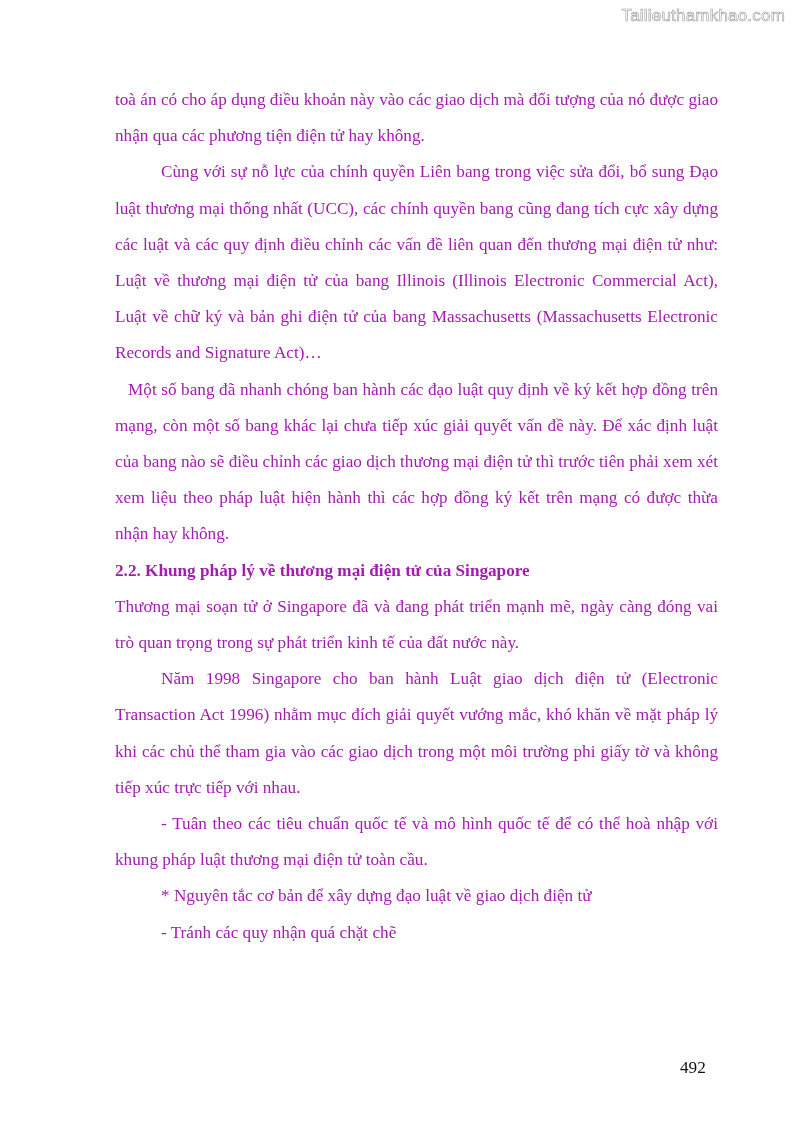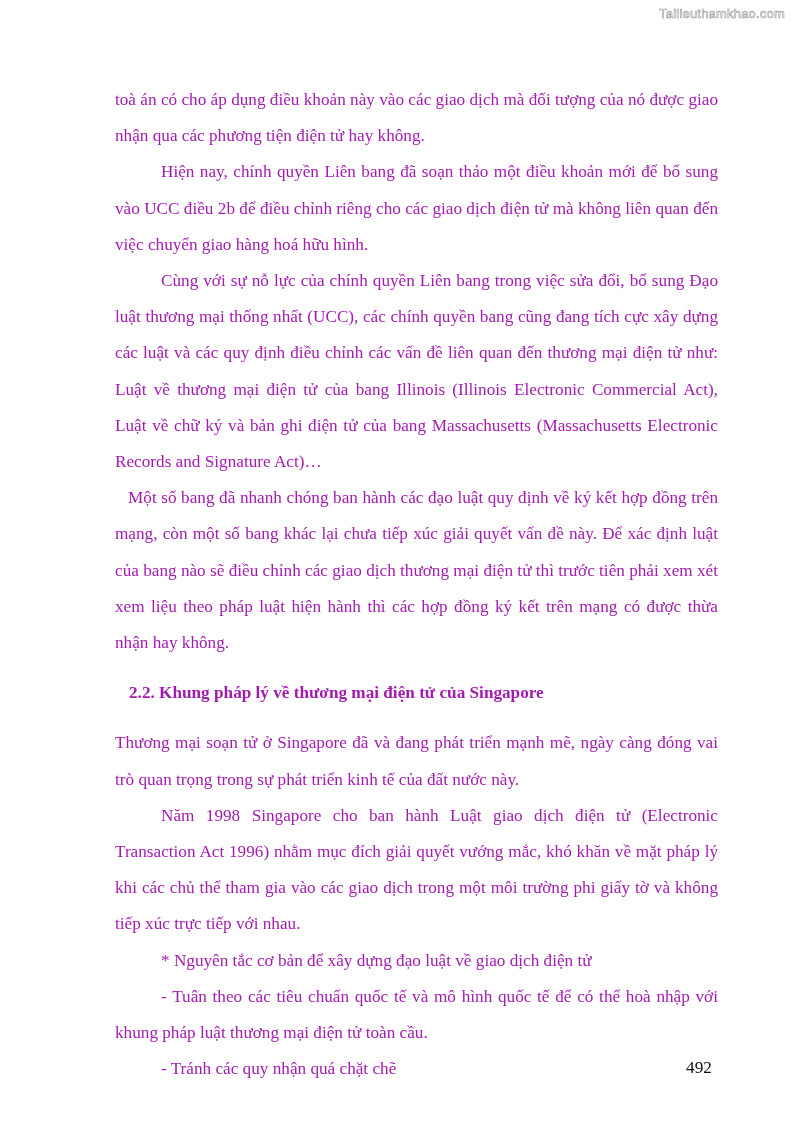--- a/index.html
+++ b/index.html
@@ -1,46 +1,45 @@
 <!DOCTYPE html>
 <html><head>
   <meta charset="utf-8">
   <style>
     html, body { margin: 0; padding: 0; background: #ffffff; }
     body { width: 794px; height: 1123px; position: relative; overflow: hidden; }
     .watermark {
       position: absolute; top: 6px; right: 9px;
-      font-family: "Liberation Sans", sans-serif; font-size: 13px;
+      font-family: "Liberation Sans", sans-serif; font-size: 17px;
       color: #ffffff; -webkit-text-stroke: 0.6px #9a9a9a; letter-spacing: 0.2px;
     }
     .page {
       position: absolute; left: 115px; top: 82px; width: 603px;
       font-family: Liberation Serif, serif; font-size: 17.2px;
       color: #a21caf; line-height: 36.2px;
     }
     p { margin: 0; text-align: justify; }
     .ind1 { text-indent: 46px; }
     .ind2 { text-indent: 13px; }
-    .heading { font-weight: bold; margin: 14px; }
+    .heading { font-weight: bold; margin: 0; }
     .pagenum {
-      position: absolute; left: 680px; top: 1058px; width: 38px; text-align: center;
+      position: absolute; left: 680px; top: 1058px; width: 38px; text-align: left;
       font-family: "Liberation Serif", serif; font-size: 17.2px; color: #111111;
     }
   </style>
 </head>
 <body>
 
 <div class="watermark">Tailieuthamkhao.com</div>
 
 <div class="page">
   <p>toà án có cho áp dụng điều khoản này vào các giao dịch mà đối tượng của nó được giao nhận qua các phương tiện điện tử hay không.</p>
-  <p class="ind1">Hiện nay, chính quyền Liên bang đã soạn thảo một điều khoản mới để bổ sung vào UCC điều 2b để điều chỉnh riêng cho các giao dịch điện tử mà không liên quan đến việc chuyển giao hàng hoá hữu hình.</p>
   <p class="ind1">Cùng với sự nỗ lực của chính quyền Liên bang trong việc sửa đổi, bổ sung Đạo luật thương mại thống nhất (UCC), các chính quyền bang cũng đang tích cực xây dựng các luật và các quy định điều chỉnh các vấn đề liên quan đến thương mại điện tử như: Luật về thương mại điện tử của bang Illinois (Illinois Electronic Commercial Act), Luật về chữ ký và bản ghi điện tử của bang Massachusetts (Massachusetts Electronic Records and Signature Act)…</p>
   <p class="ind2">Một số bang đã nhanh chóng ban hành các đạo luật quy định về ký kết hợp đồng trên mạng, còn một số bang khác lại chưa tiếp xúc giải quyết vấn đề này. Để xác định luật của bang nào sẽ điều chỉnh các giao dịch thương mại điện tử thì trước tiên phải xem xét xem liệu theo pháp luật hiện hành thì các hợp đồng ký kết trên mạng có được thừa nhận hay không.</p>
   <p class="heading">2.2. Khung pháp lý về thương mại điện tử của Singapore</p>
   <p>Thương mại soạn tử ở Singapore đã và đang phát triển mạnh mẽ, ngày càng đóng vai trò quan trọng trong sự phát triển kinh tế của đất nước này.</p>
   <p class="ind1">Năm 1998 Singapore cho ban hành Luật giao dịch điện tử (Electronic Transaction Act 1996) nhằm mục đích giải quyết vướng mắc, khó khăn về mặt pháp lý khi các chủ thể tham gia vào các giao dịch trong một môi trường phi giấy tờ và không tiếp xúc trực tiếp với nhau.</p>
+  <p class="ind1">- Tuân theo các tiêu chuẩn quốc tế và mô hình quốc tế để có thể hoà nhập với khung pháp luật thương mại điện tử toàn cầu.</p>
   <p class="ind1">* Nguyên tắc cơ bản để xây dựng đạo luật về giao dịch điện tử</p>
-  <p class="ind1">- Tuân theo các tiêu chuẩn quốc tế và mô hình quốc tế để có thể hoà nhập với khung pháp luật thương mại điện tử toàn cầu.</p>
   <p class="ind1">- Tránh các quy nhận quá chặt chẽ</p>
 </div>
 
 <div class="pagenum">492</div>
 
 </body></html>

